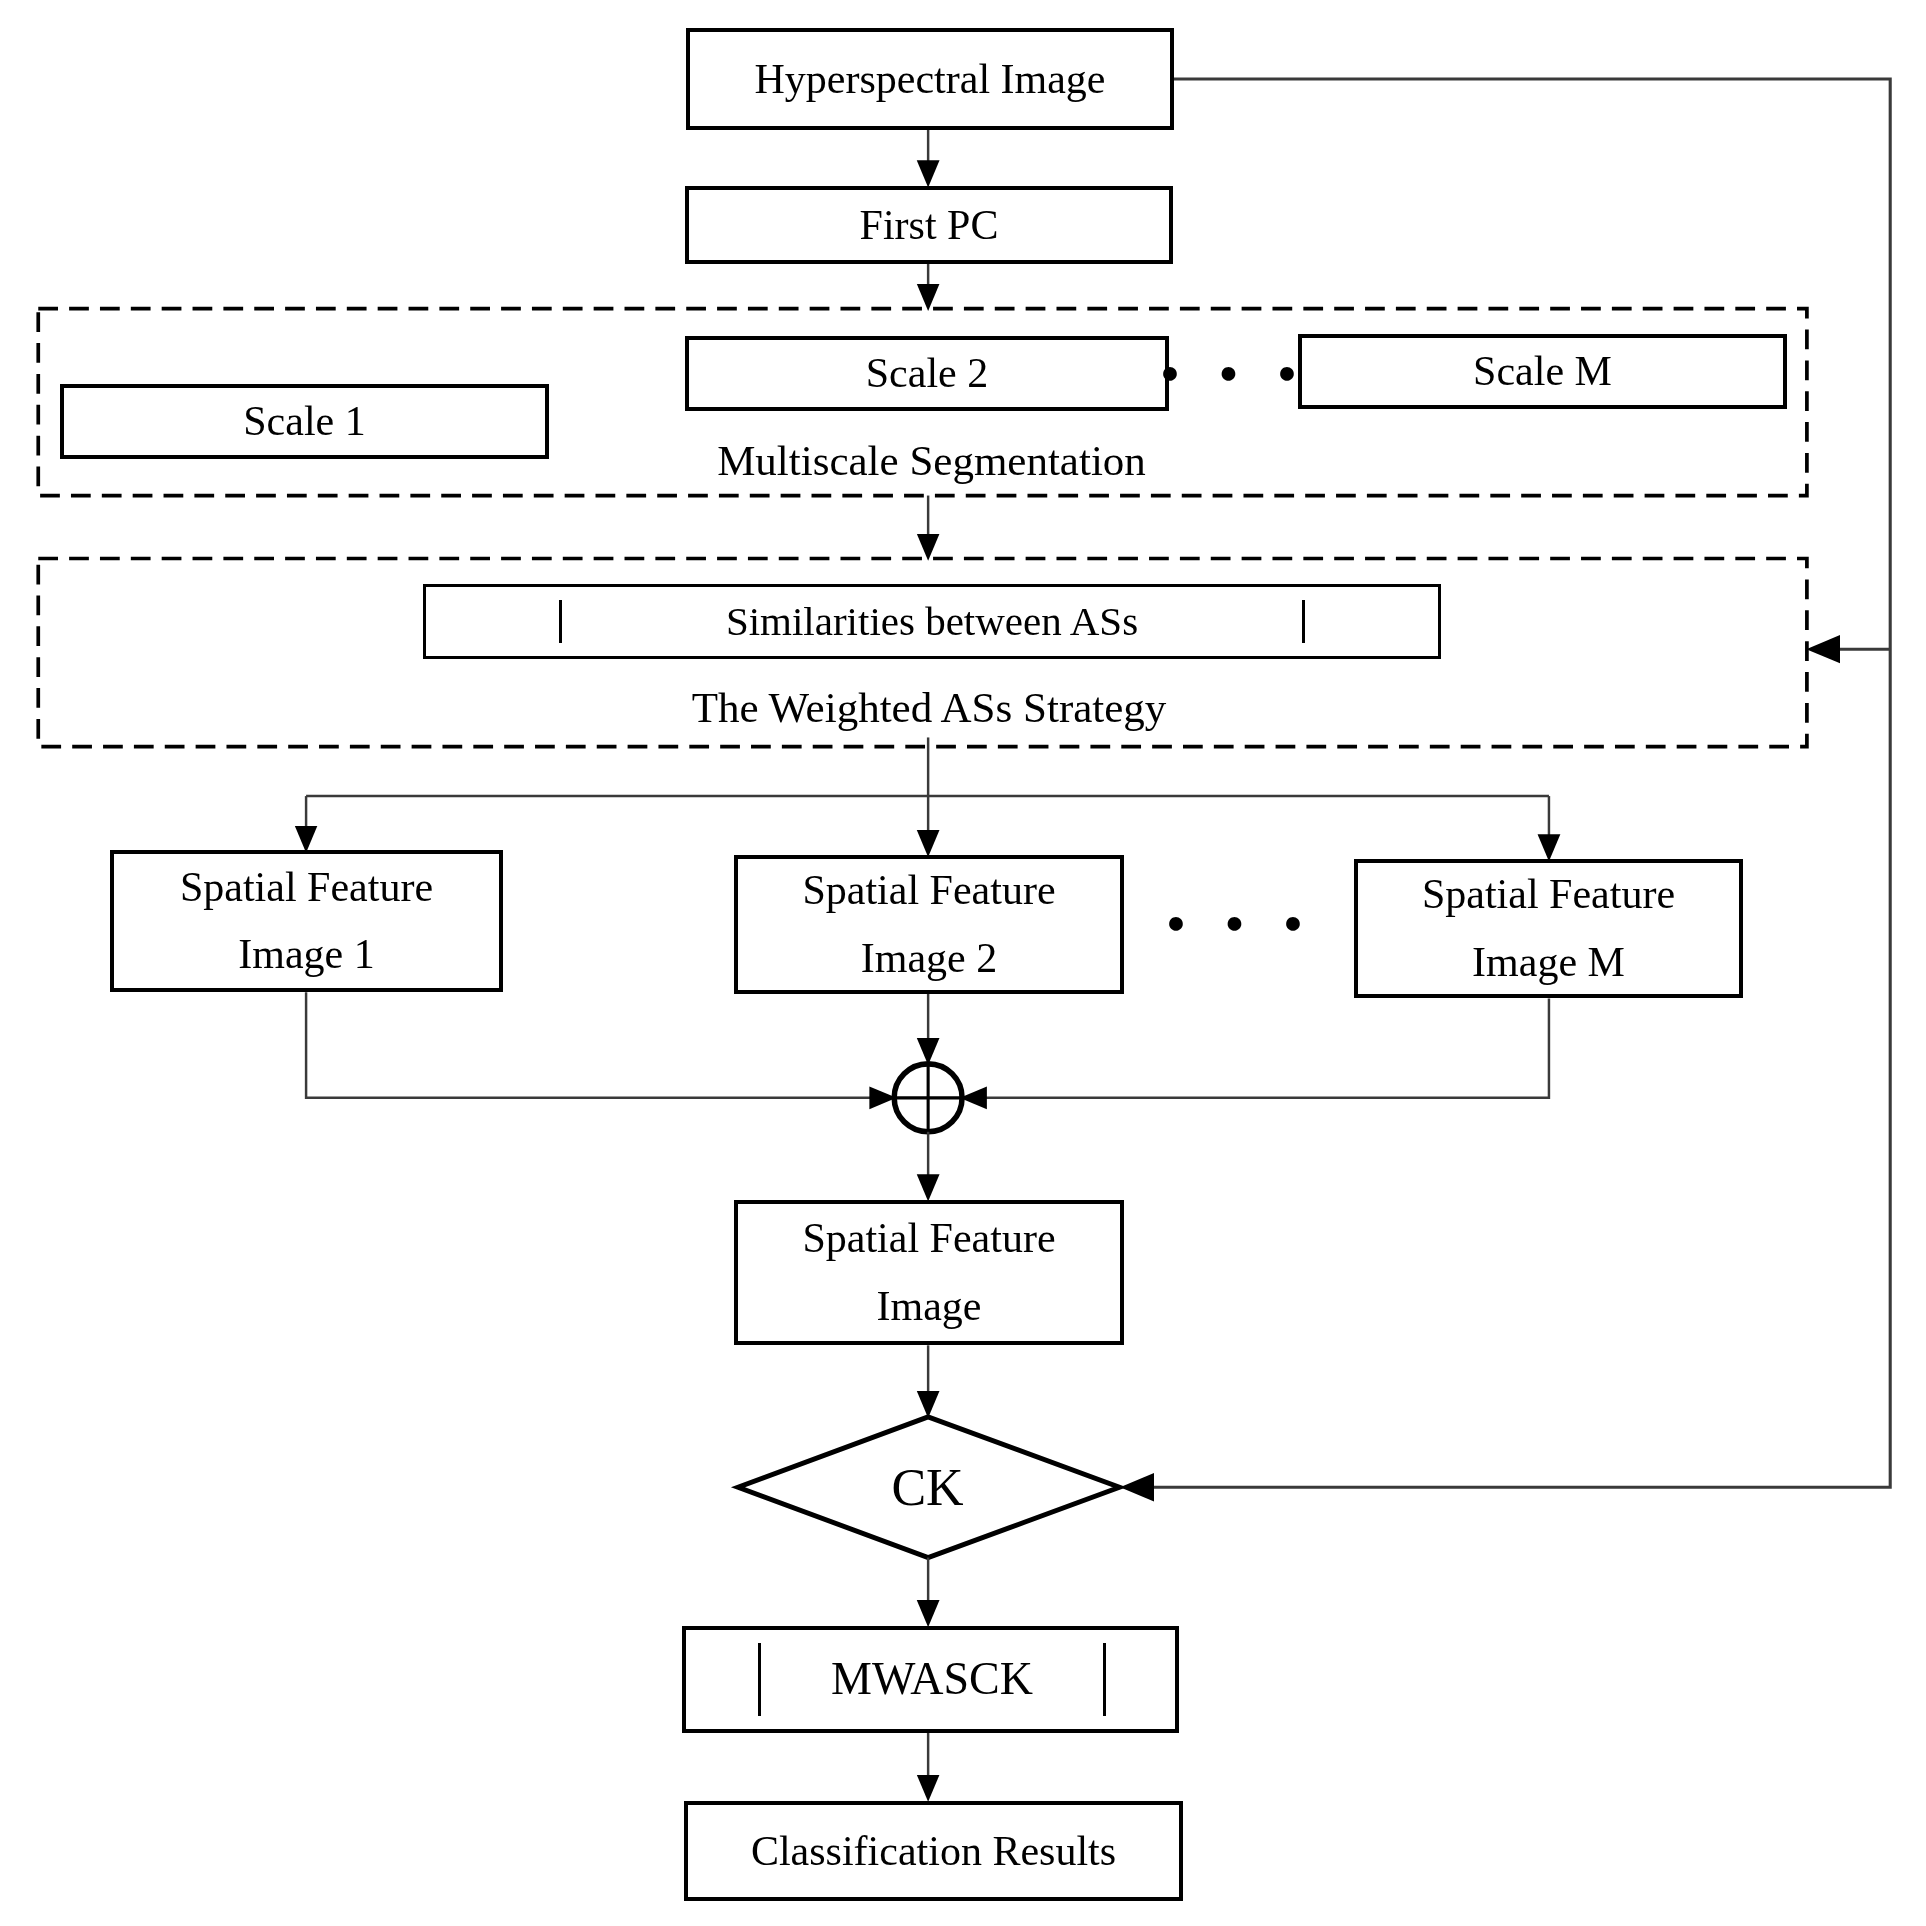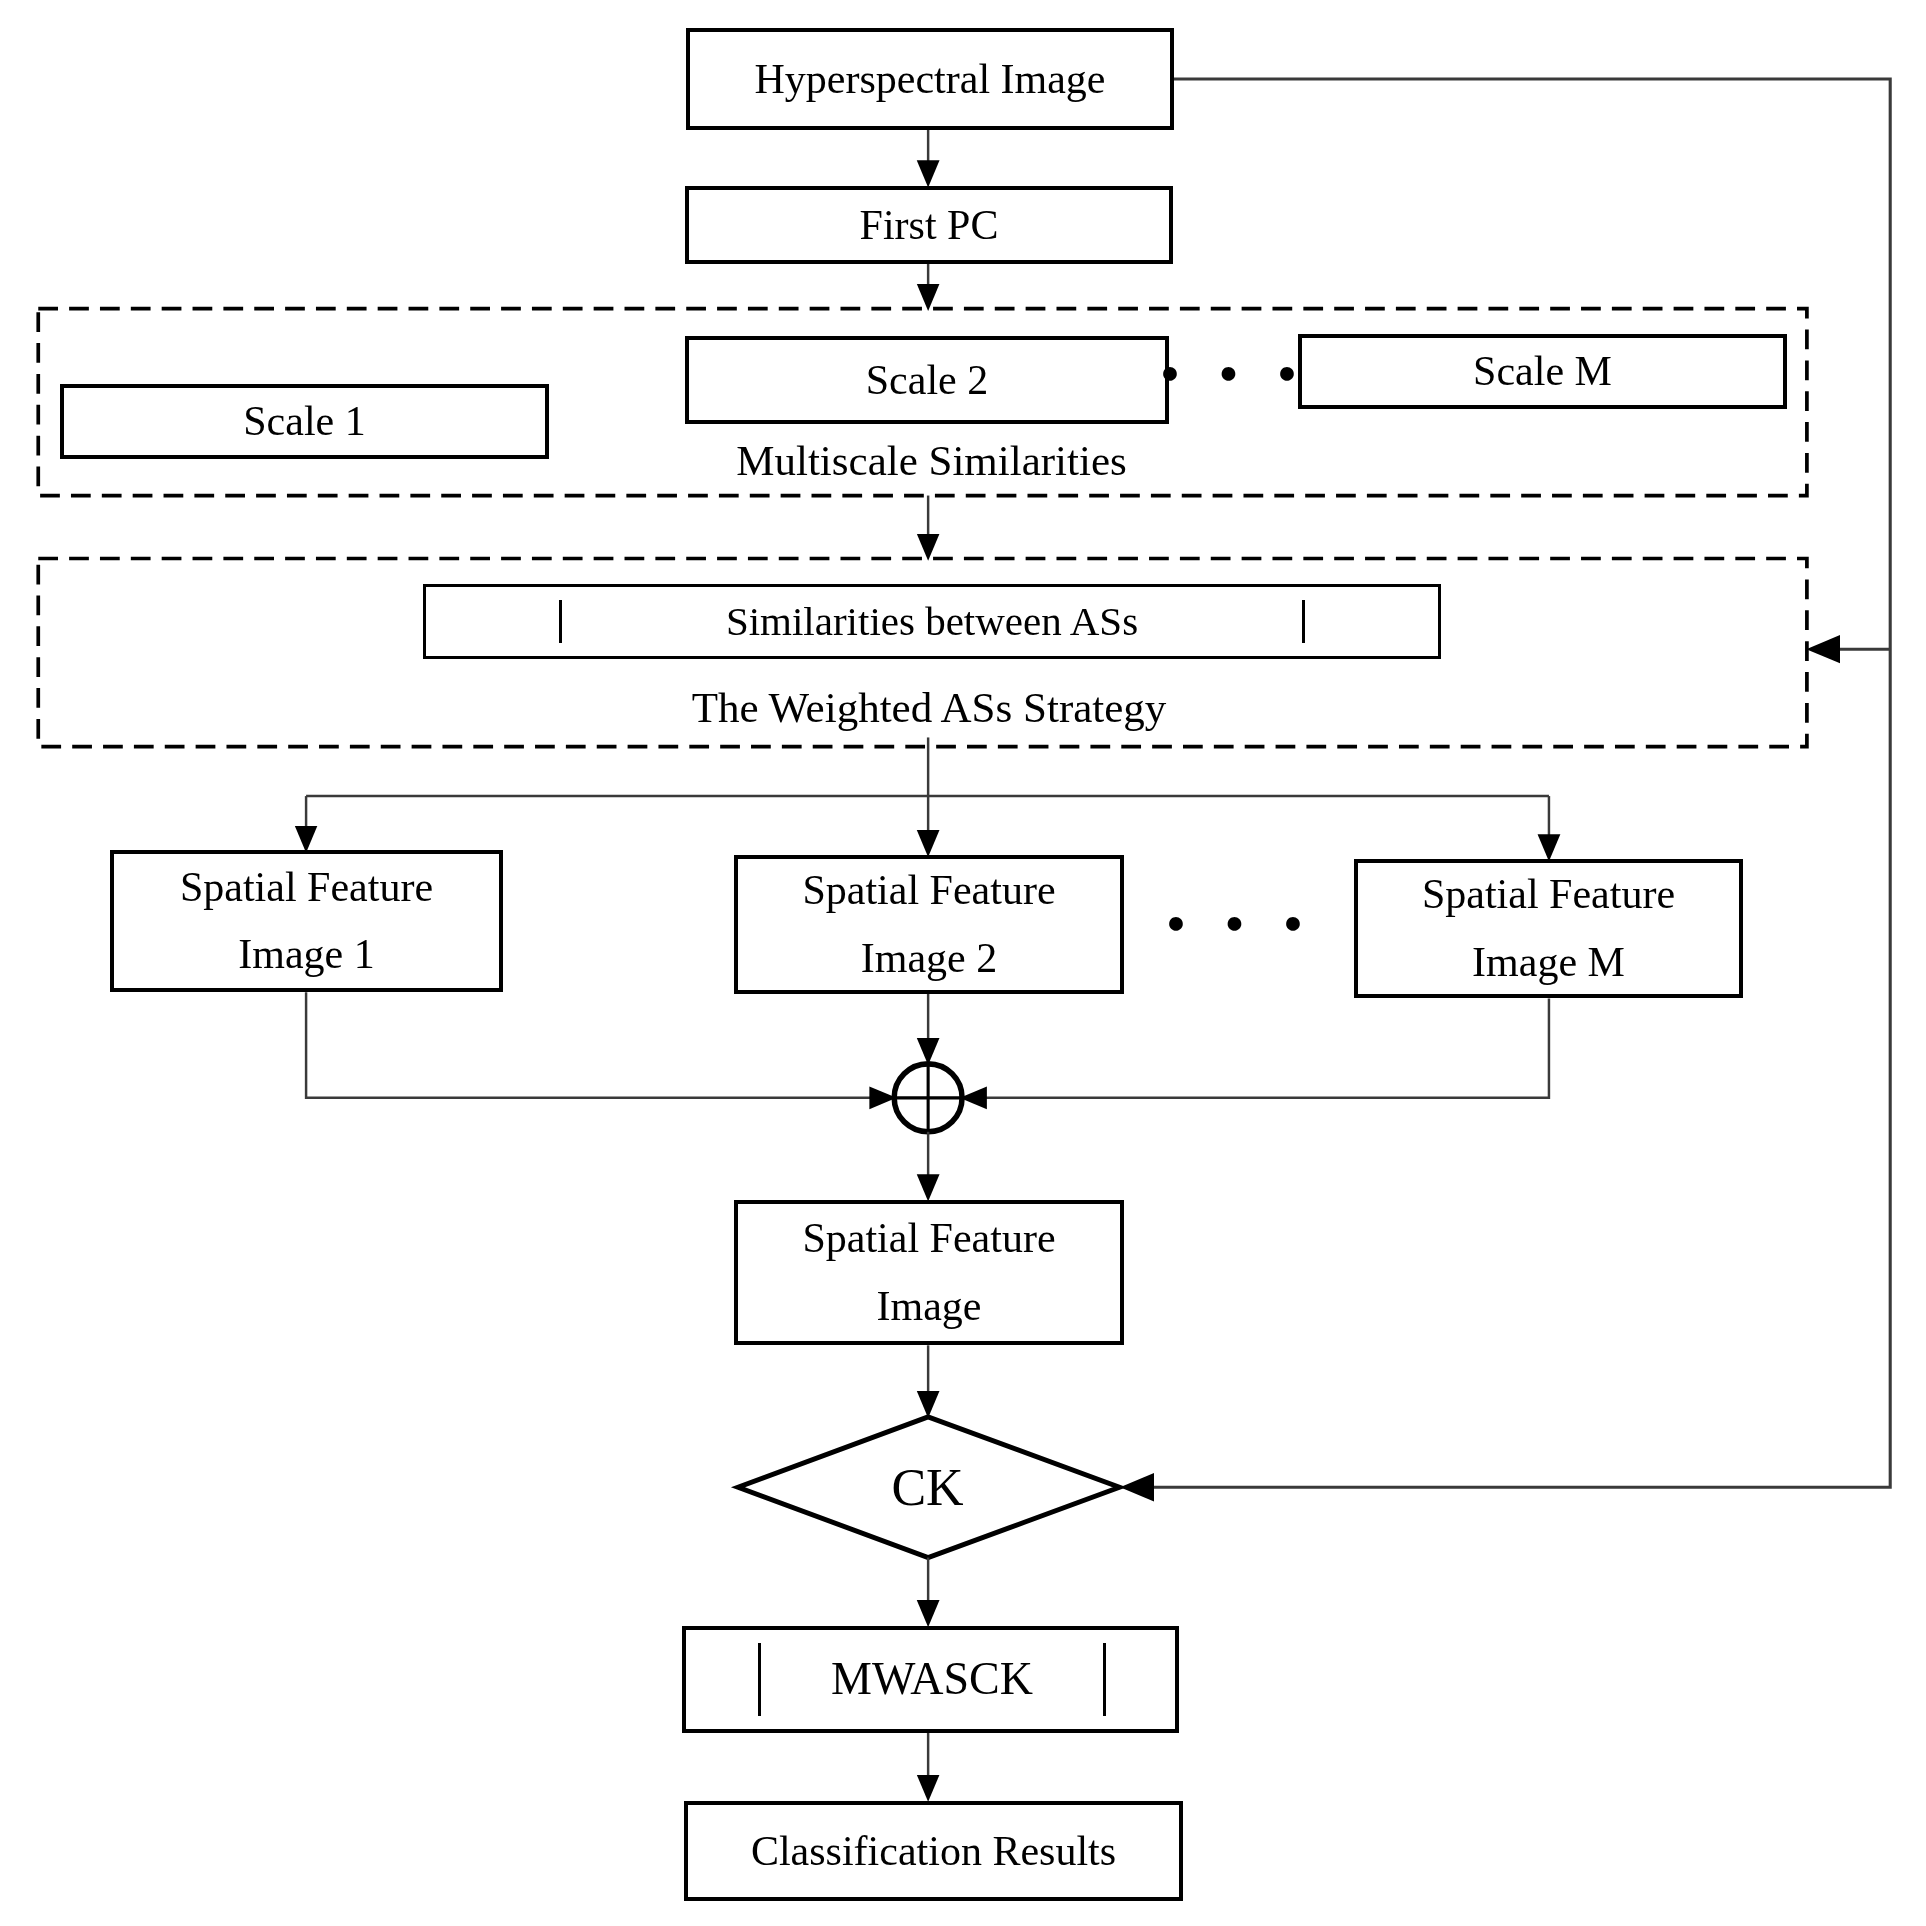--- a/index.html
+++ b/index.html
@@ -89,28 +89,28 @@
     <span>First PC</span>
   </div>
 
   <div class="box" style="left:686px;top:28px;width:488px;height:102px;">
     <span>Hyperspectral Image</span>
   </div>
 
   <div class="box" style="left:60px;top:336px;width:489px;height:75px;margin-top:48px;">
     <span>Scale 1</span>
   </div>
-  <div class="box" style="left:685px;top:336px;width:484px;height:88px;">
+  <div class="box" style="left:685px;top:336px;width:484px;height:75px;">
     <span>Scale 2</span>
   </div>
   <div class="caption dots" style="left:1172px;top:346px;width:123px;height:56px;">• • •</div>
   <div class="box" style="left:1298px;top:334px;width:489px;height:75px;">
     <span>Scale M</span>
   </div>
-  <div class="caption" style="left:617px;top:433px;width:629px;height:54px;">Multiscale Similarities</div>
+  <div class="caption" style="left:617px;top:433px;width:629px;height:54px;">Multiscale Segmentation</div>
 
   <div class="box cells" style="left:423px;top:584px;width:1018px;height:75px;border-width:3.7px;">
     <div class="cell-side" style="width:123px;border-right:3.1px solid var(--ink,#000);"></div>
     <div class="cell-mid">Similarities between ASs</div>
     <div class="cell-side" style="width:123px;border-left:3.1px solid var(--ink,#000);"></div>
   </div>
   <div class="caption" style="left:611px;top:678px;width:636px;height:59px;">The Weighted ASs Strategy</div>
 
   <div class="box two-line" style="left:110px;top:850px;width:393px;height:142px;">
     <span>Spatial Feature</span>

